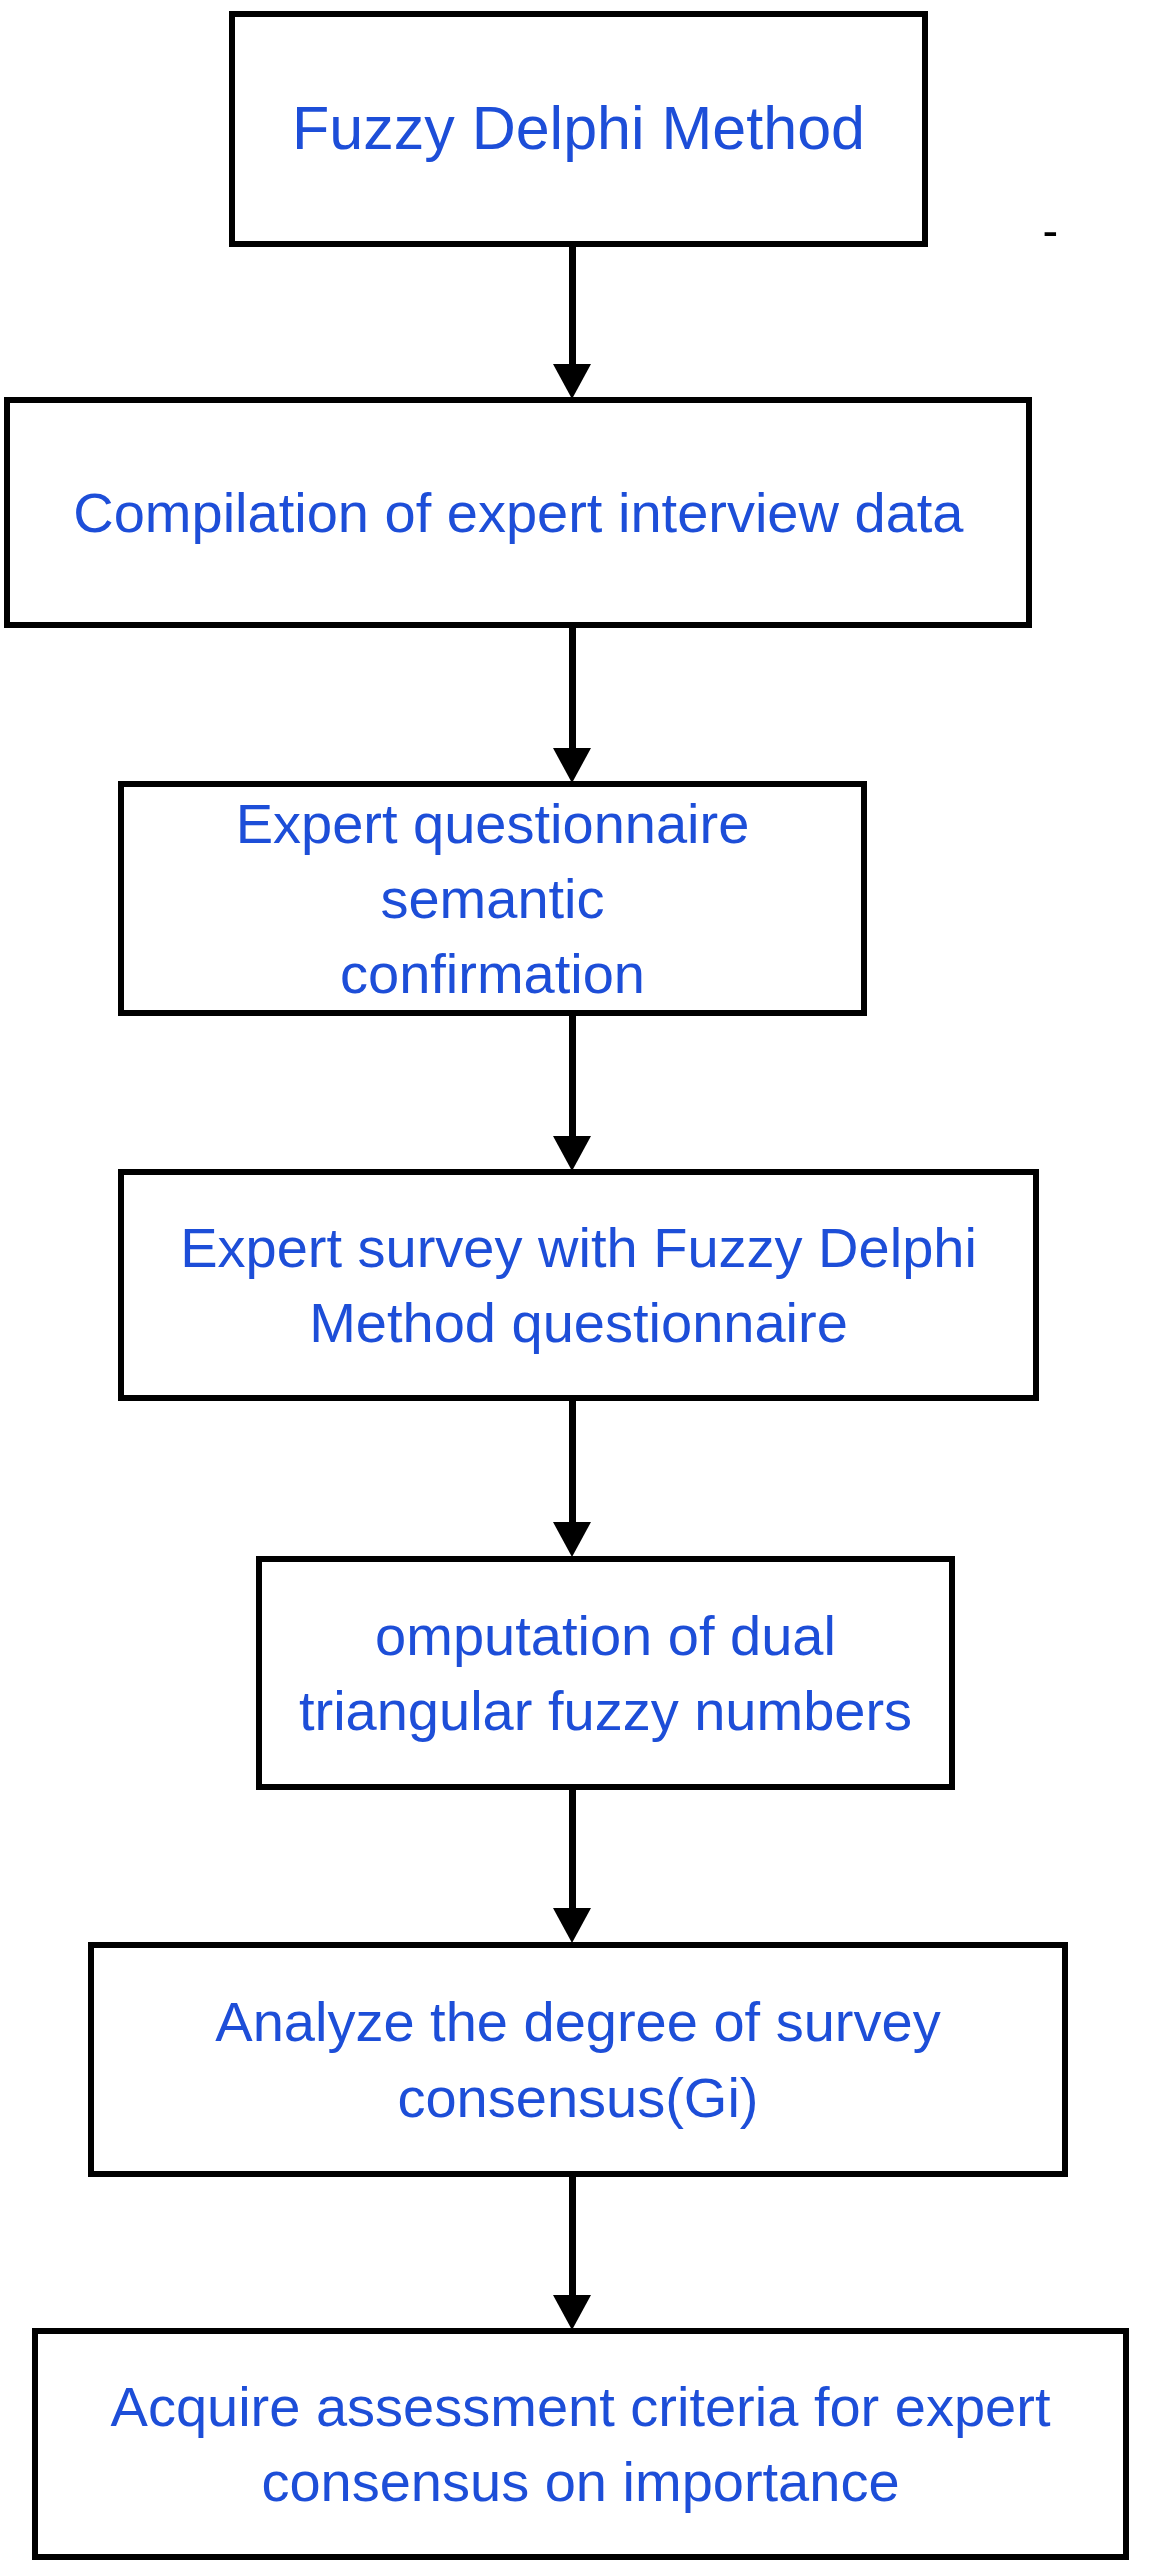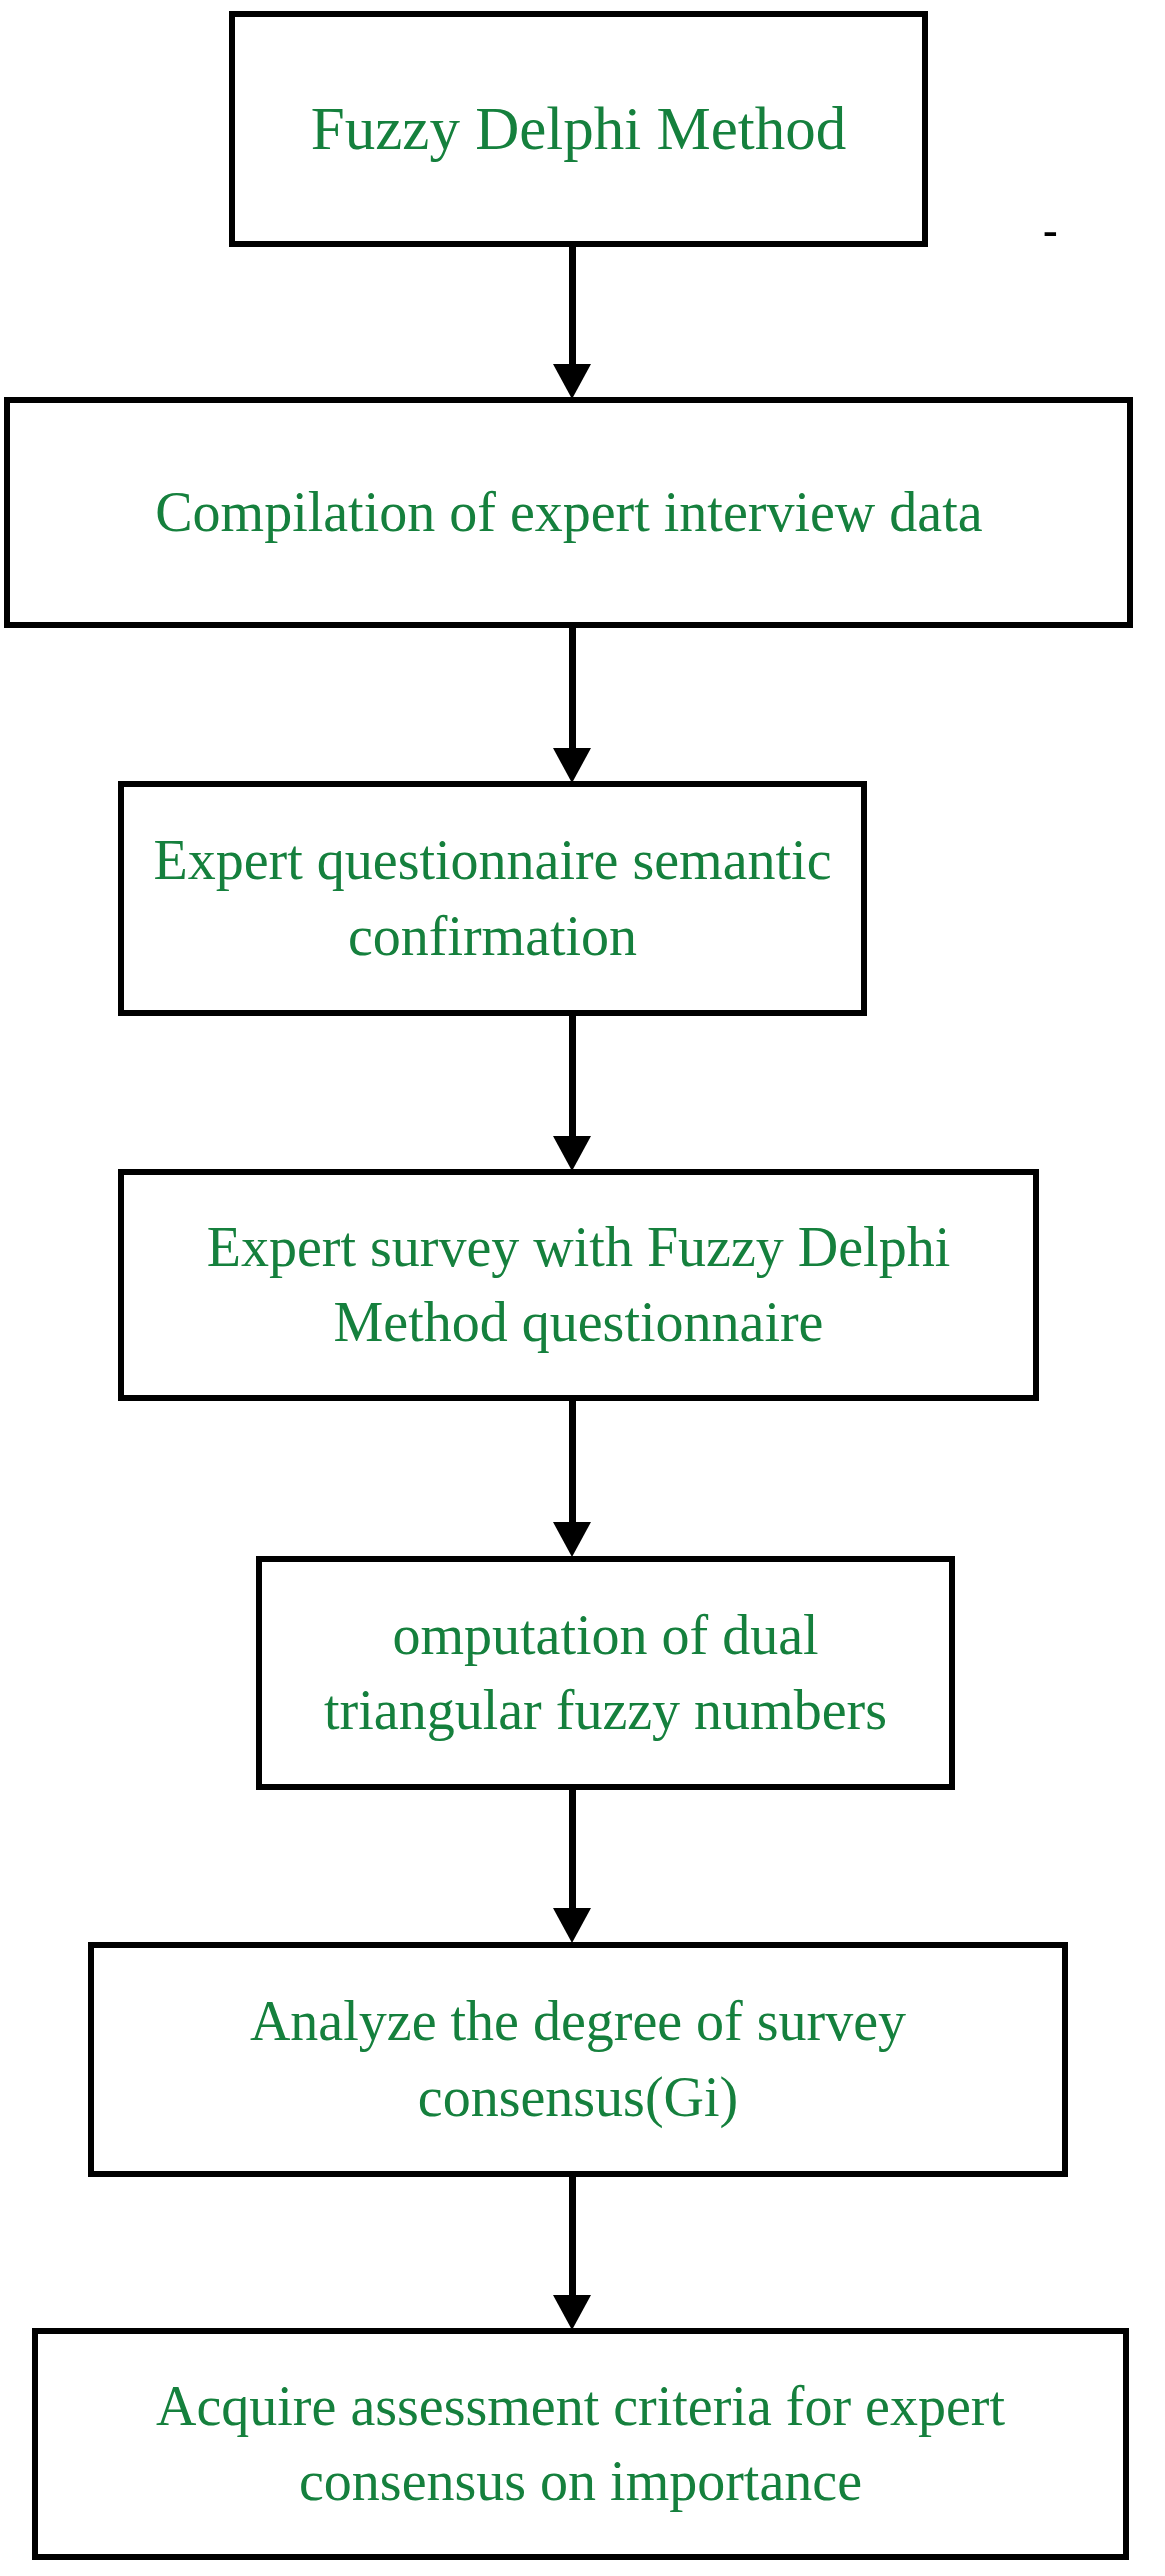--- a/index.html
+++ b/index.html
@@ -18,30 +18,30 @@
     position: absolute;
     box-sizing: border-box;
     border: 6.1px solid #000000;
     background: #ffffff;
     display: flex;
     align-items: center;
     justify-content: center;
     text-align: center;
   }
   .node-label {
-    font-family: Liberation Serif, serif;
+    font-family: Liberation Sans, sans-serif;
     font-size: 56px;
     line-height: 1.34;
-    color: #15803d;
+    color: #1d4ed8;
     white-space: pre-line;
     padding: 0 17.4px;
   }
   .n1 { left: 229px; top: 10.5px;   width: 699px;  height: 236px; }
   .n1 .node-label { font-size: 61px; }
-  .n2 { left: 4.4px;   top: 397px;  width: 1129px; height: 231px; }
+  .n2 { left: 4.4px;   top: 397px;  width: 1028px; height: 231px; }
   .n3 { left: 118px; top: 781px;  width: 749px; height: 235px; }
   .n4 { left: 118px; top: 1169px; width: 921px; height: 232px; justify-content: center; }
   .n5 { left: 229px; top: 1556px; width: 699px;  height: 234px; margin-left: 27px; }
   .n6 { left: 88px; top: 1942px; width: 980px; height: 235px; }
   .n7 { left: 32px;  top: 2328px; width: 1097px; height: 232px; }
 
   .arrow {
     position: absolute;
     left: 553px;
     width: 38px;

